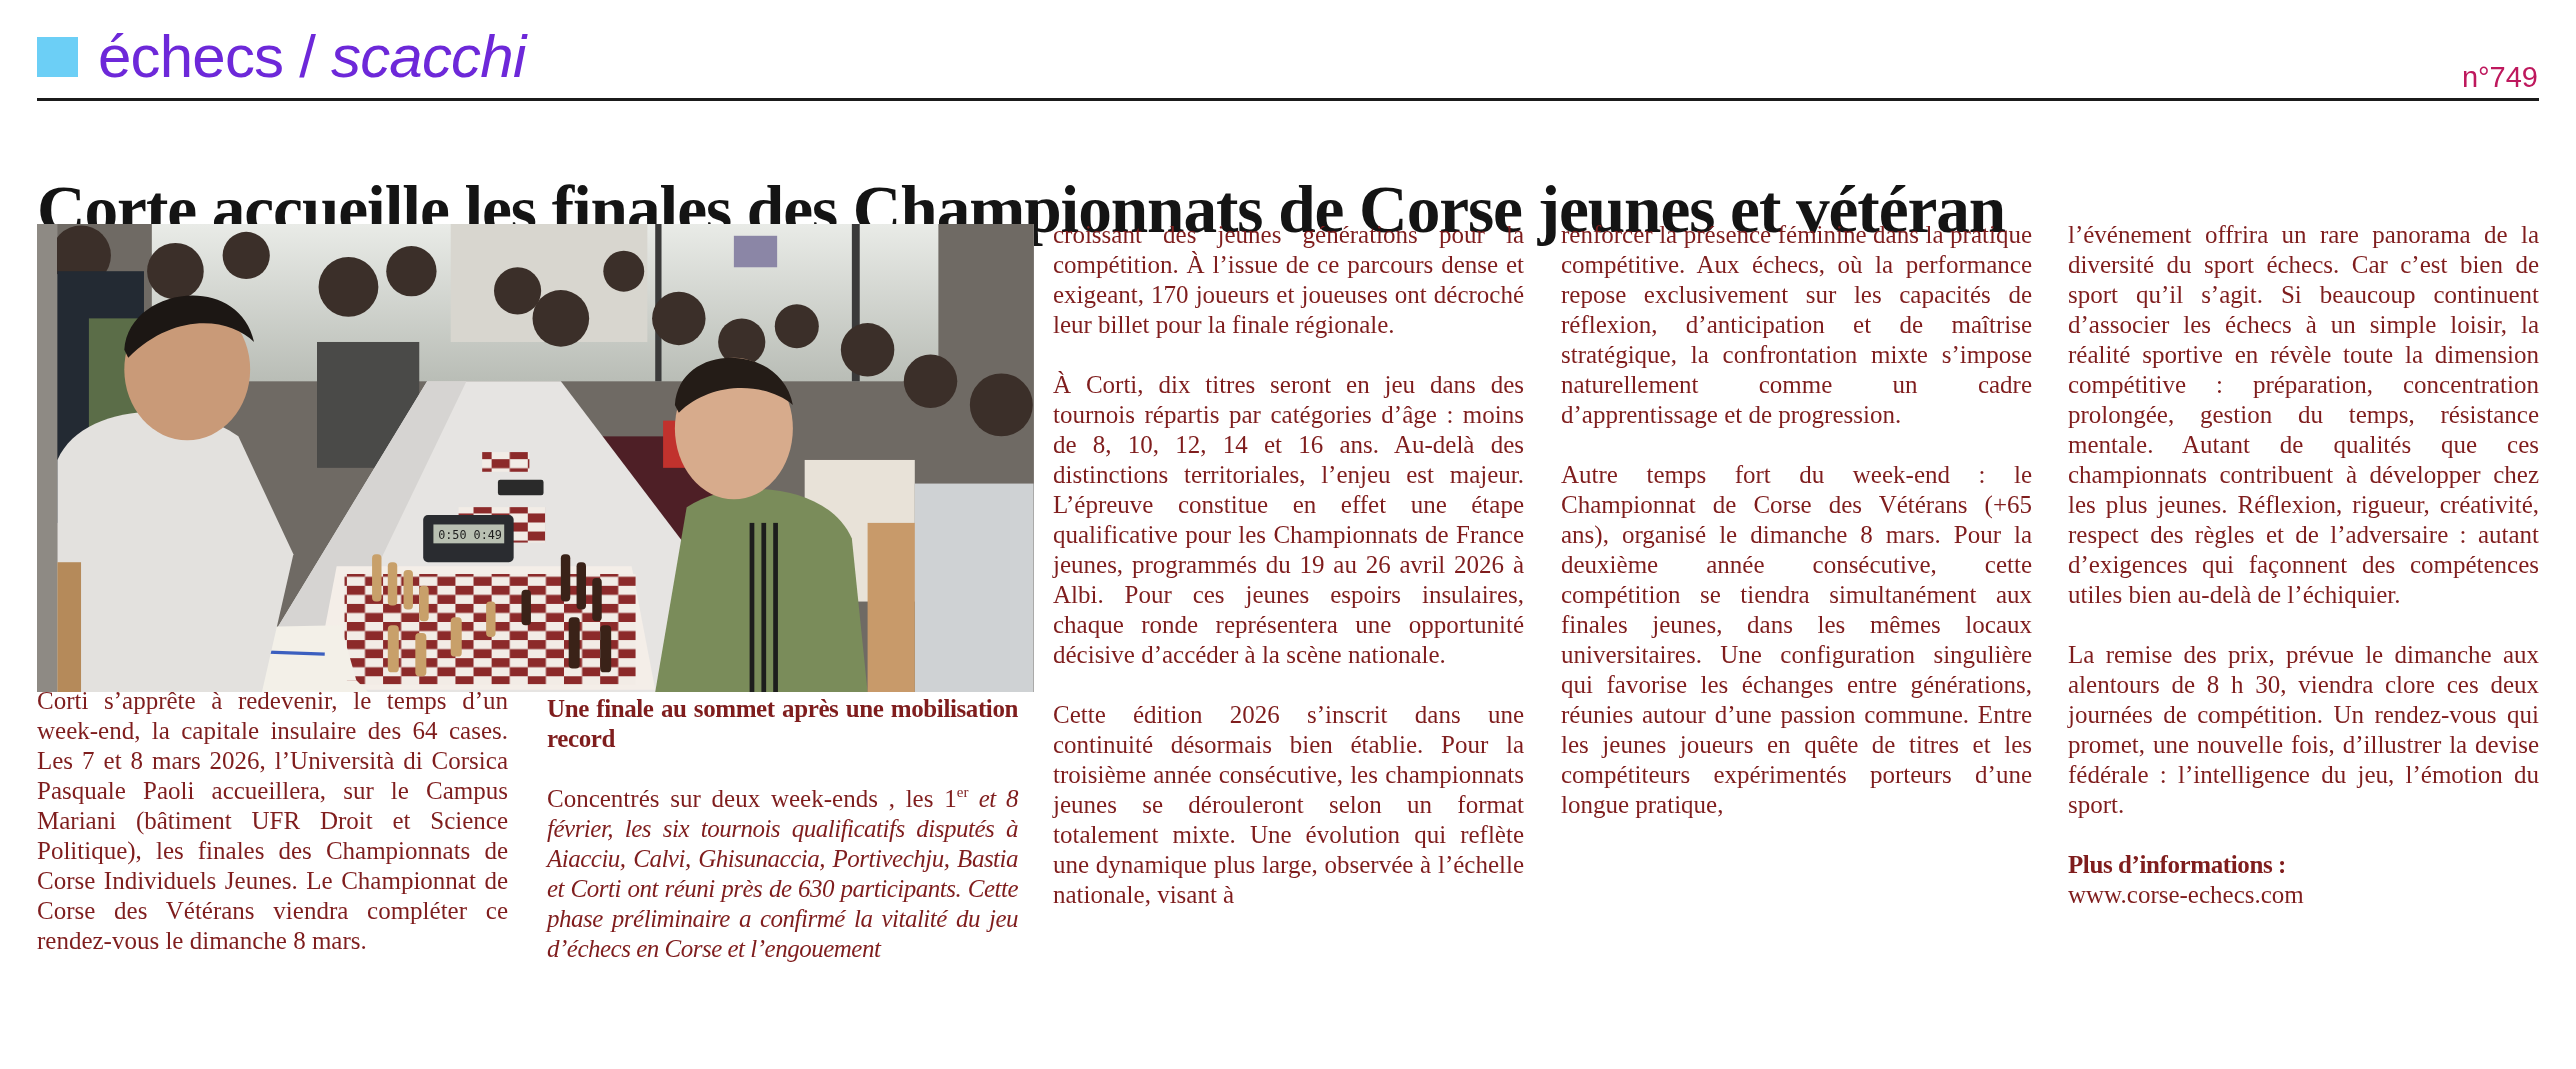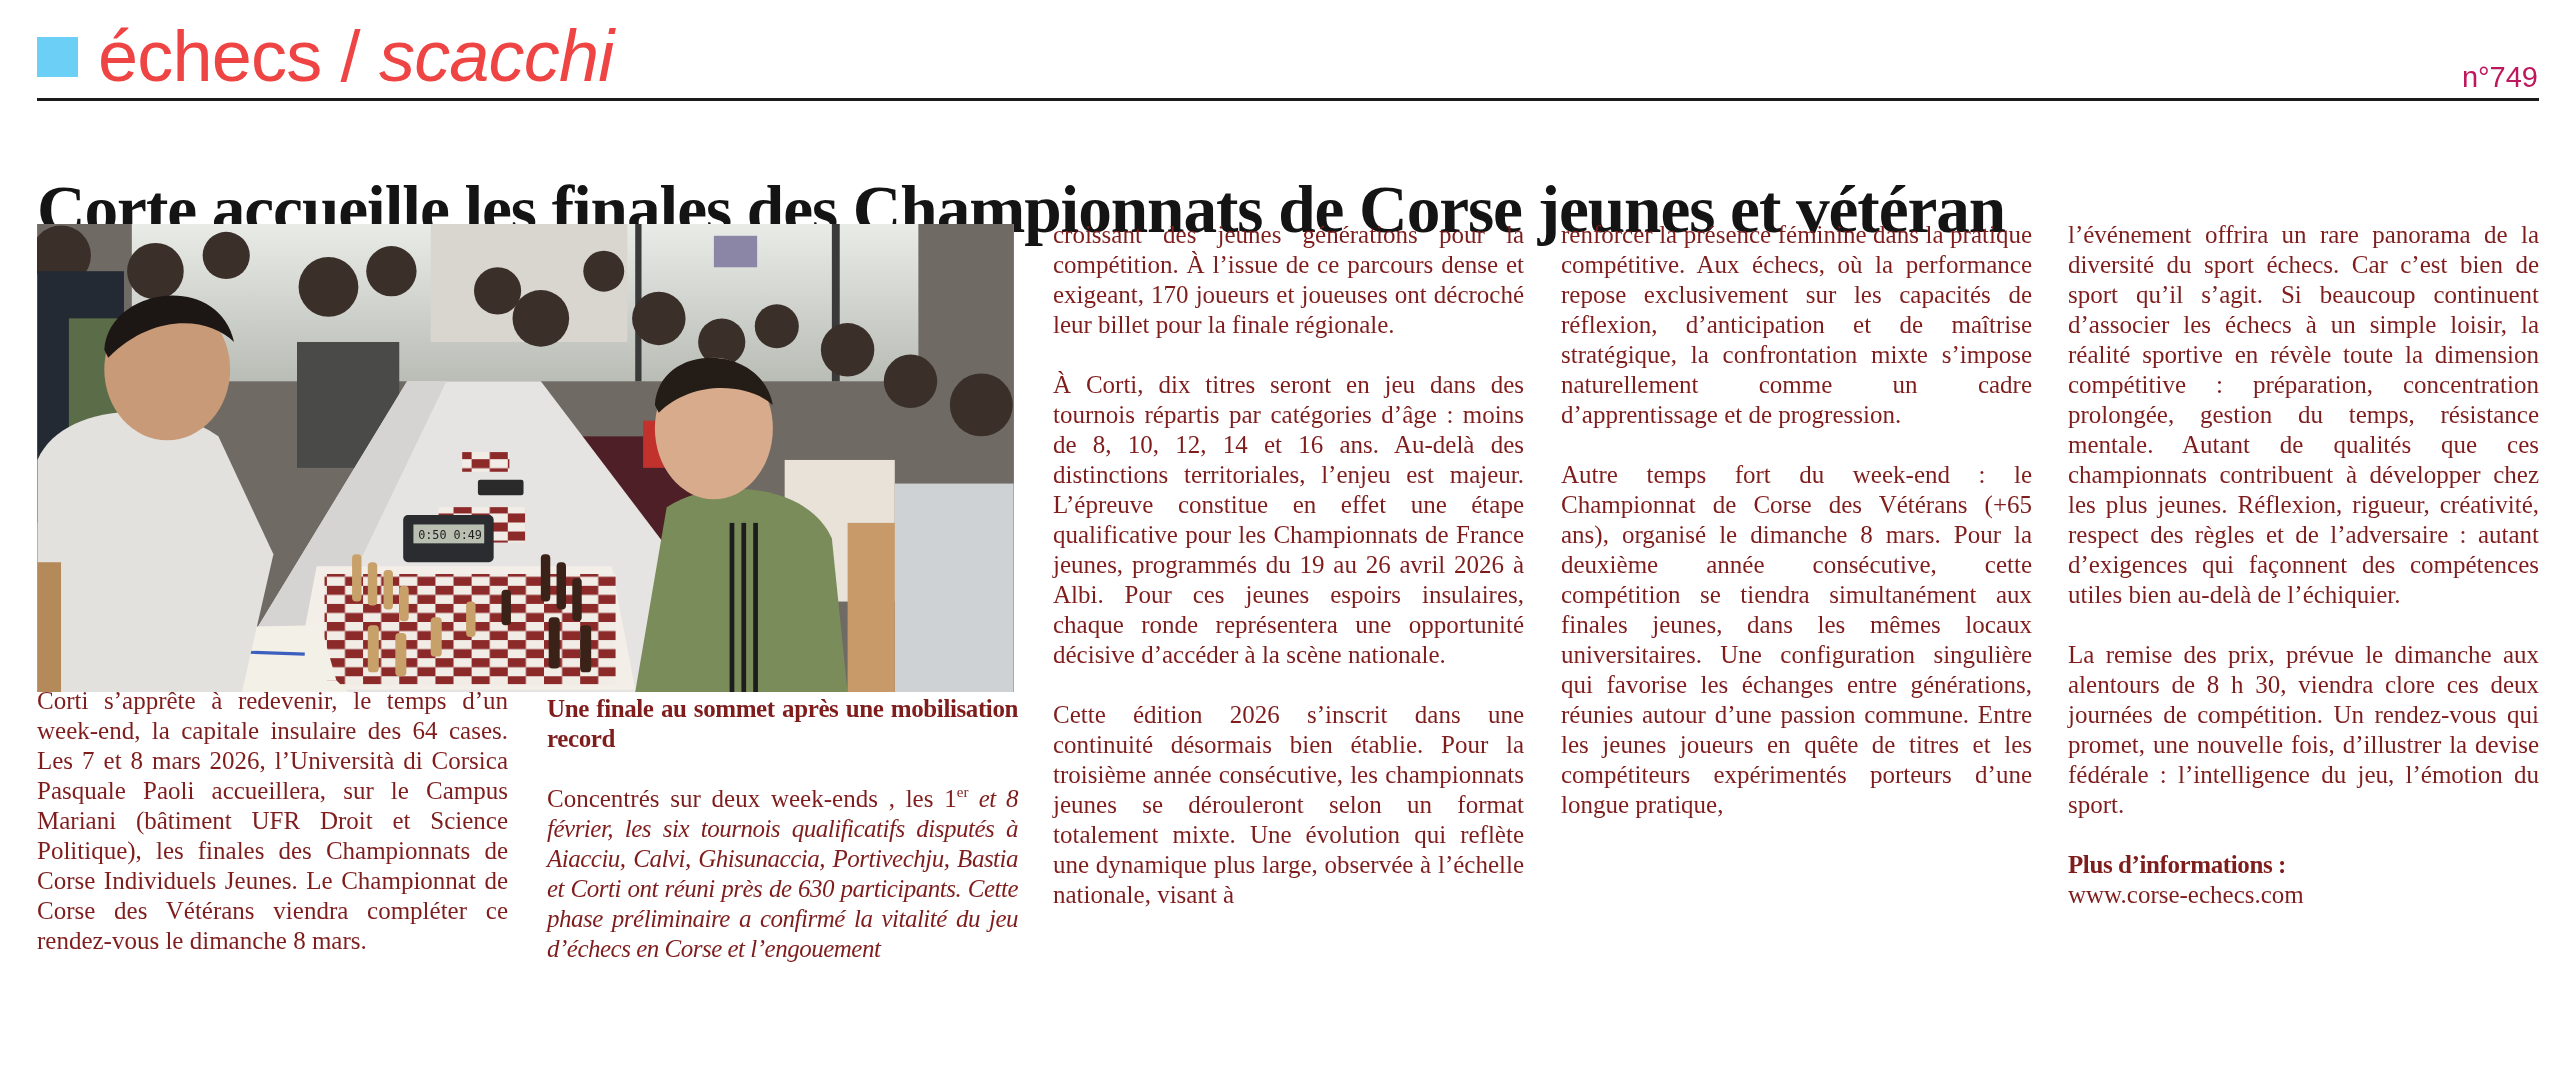--- a/index.html
+++ b/index.html
@@ -7,42 +7,42 @@
     width: 2576px; height: 1070px; position: relative; overflow: hidden;
     font-family: "DejaVu Serif", "Liberation Serif", serif; color: #1b1b1b;
   }
   .rubric-square {
     position: absolute; left: 37px; top: 37px; width: 41px; height: 40px;
     background: #6ccff6;
   }
   .rubric {
     position: absolute; left: 98px; top: 17.3px; height: 79px;
     font-family: "Liberation Sans", "DejaVu Sans", sans-serif;
-    font-size: 72px; line-height: 79px; color: #ef4444; white-space: nowrap;
+    font-size: 60px; line-height: 79px; color: #6d28d9; white-space: nowrap;
     letter-spacing: -0.8px;
   }
   .rubric .it { font-style: italic; }
   .rule {
     position: absolute; left: 37px; top: 98px; width: 2502px; height: 3.1px; background: #1b1b1b;
   }
   .issue {
     position: absolute; right: 38px; top: 63px;
     font-family: Liberation Sans, sans-serif;
     font-size: 29px; line-height: 28px; color: #be185d;
   }
   .headline {
     position: absolute; left: 37px; top: 120px; width: 2504px;
     font-family: "Liberation Serif", "DejaVu Serif", serif;
     font-weight: bold; font-size: 68px; line-height: 87px; color: #141414;
     letter-spacing: -1.1px; white-space: nowrap;
     transform: scaleX(0.99); transform-origin: left top;
   }
   .photo {
     position: absolute; left: 37px; top: 224px; width: 977px; height: 468px;
-    overflow: hidden; background: #8e8a84;
+    overflow: hidden; background: #8e8a84; padding-left: 20px;
   }
   .col {
     position: absolute; width: 471px;
     font-family: "Liberation Serif", "DejaVu Serif", serif;
     font-size: 25px; line-height: 30px; color: #7f1d1d;
     text-align: justify; hyphens: manual;
   }
   .col p { margin: 0 0 30px 0; }
   .col p:last-child { margin-bottom: 0; }
   .col h3 {

